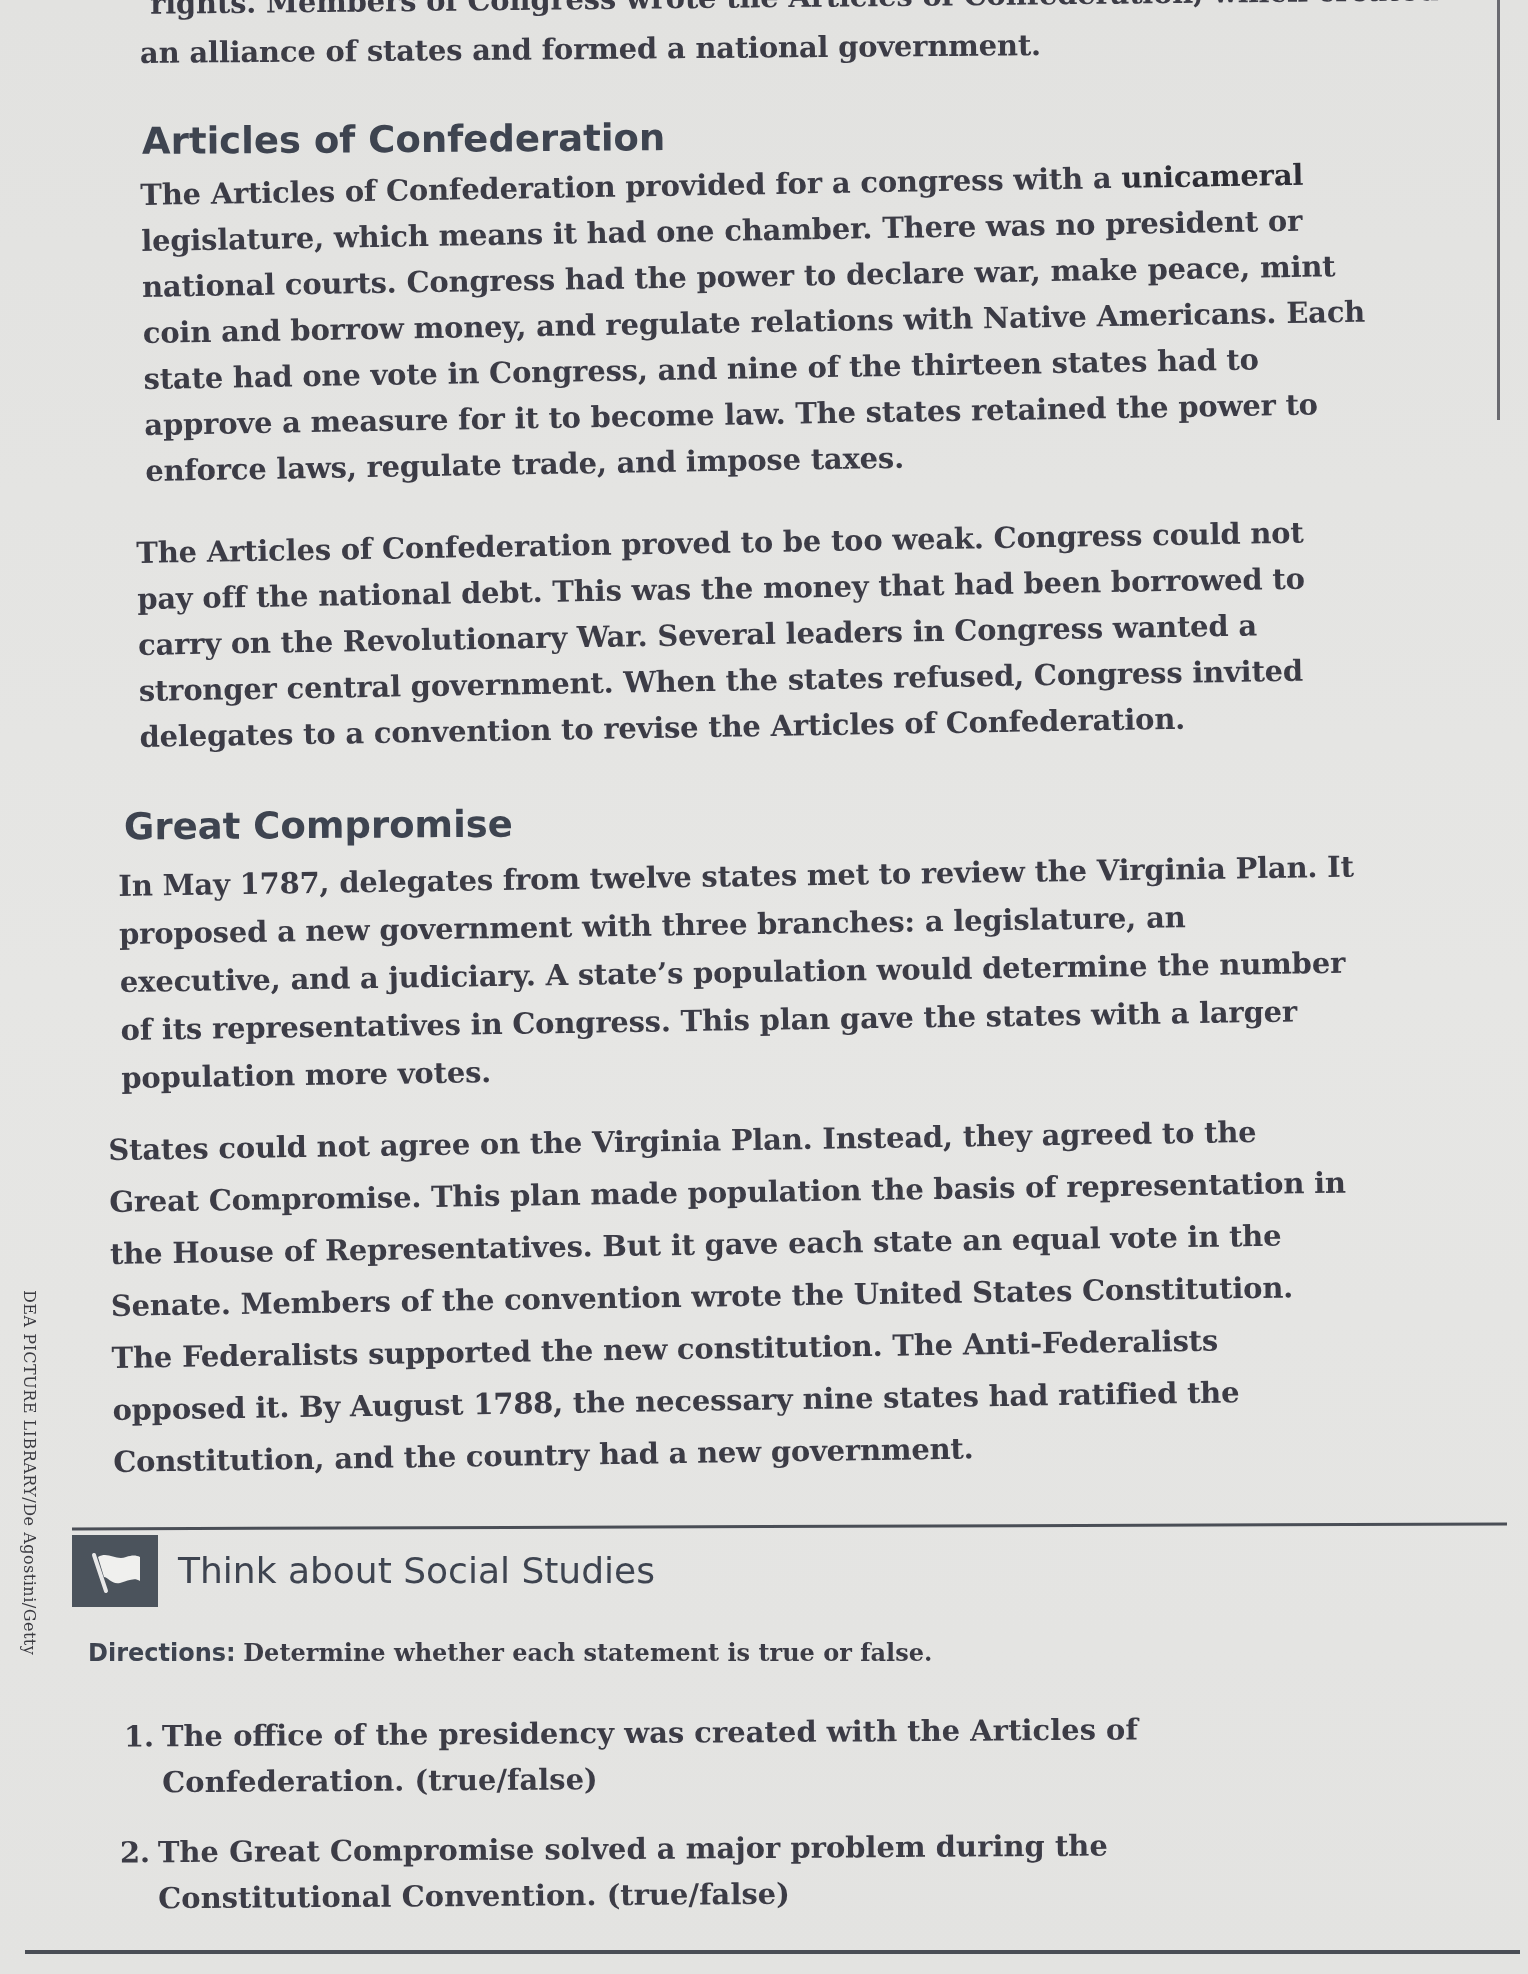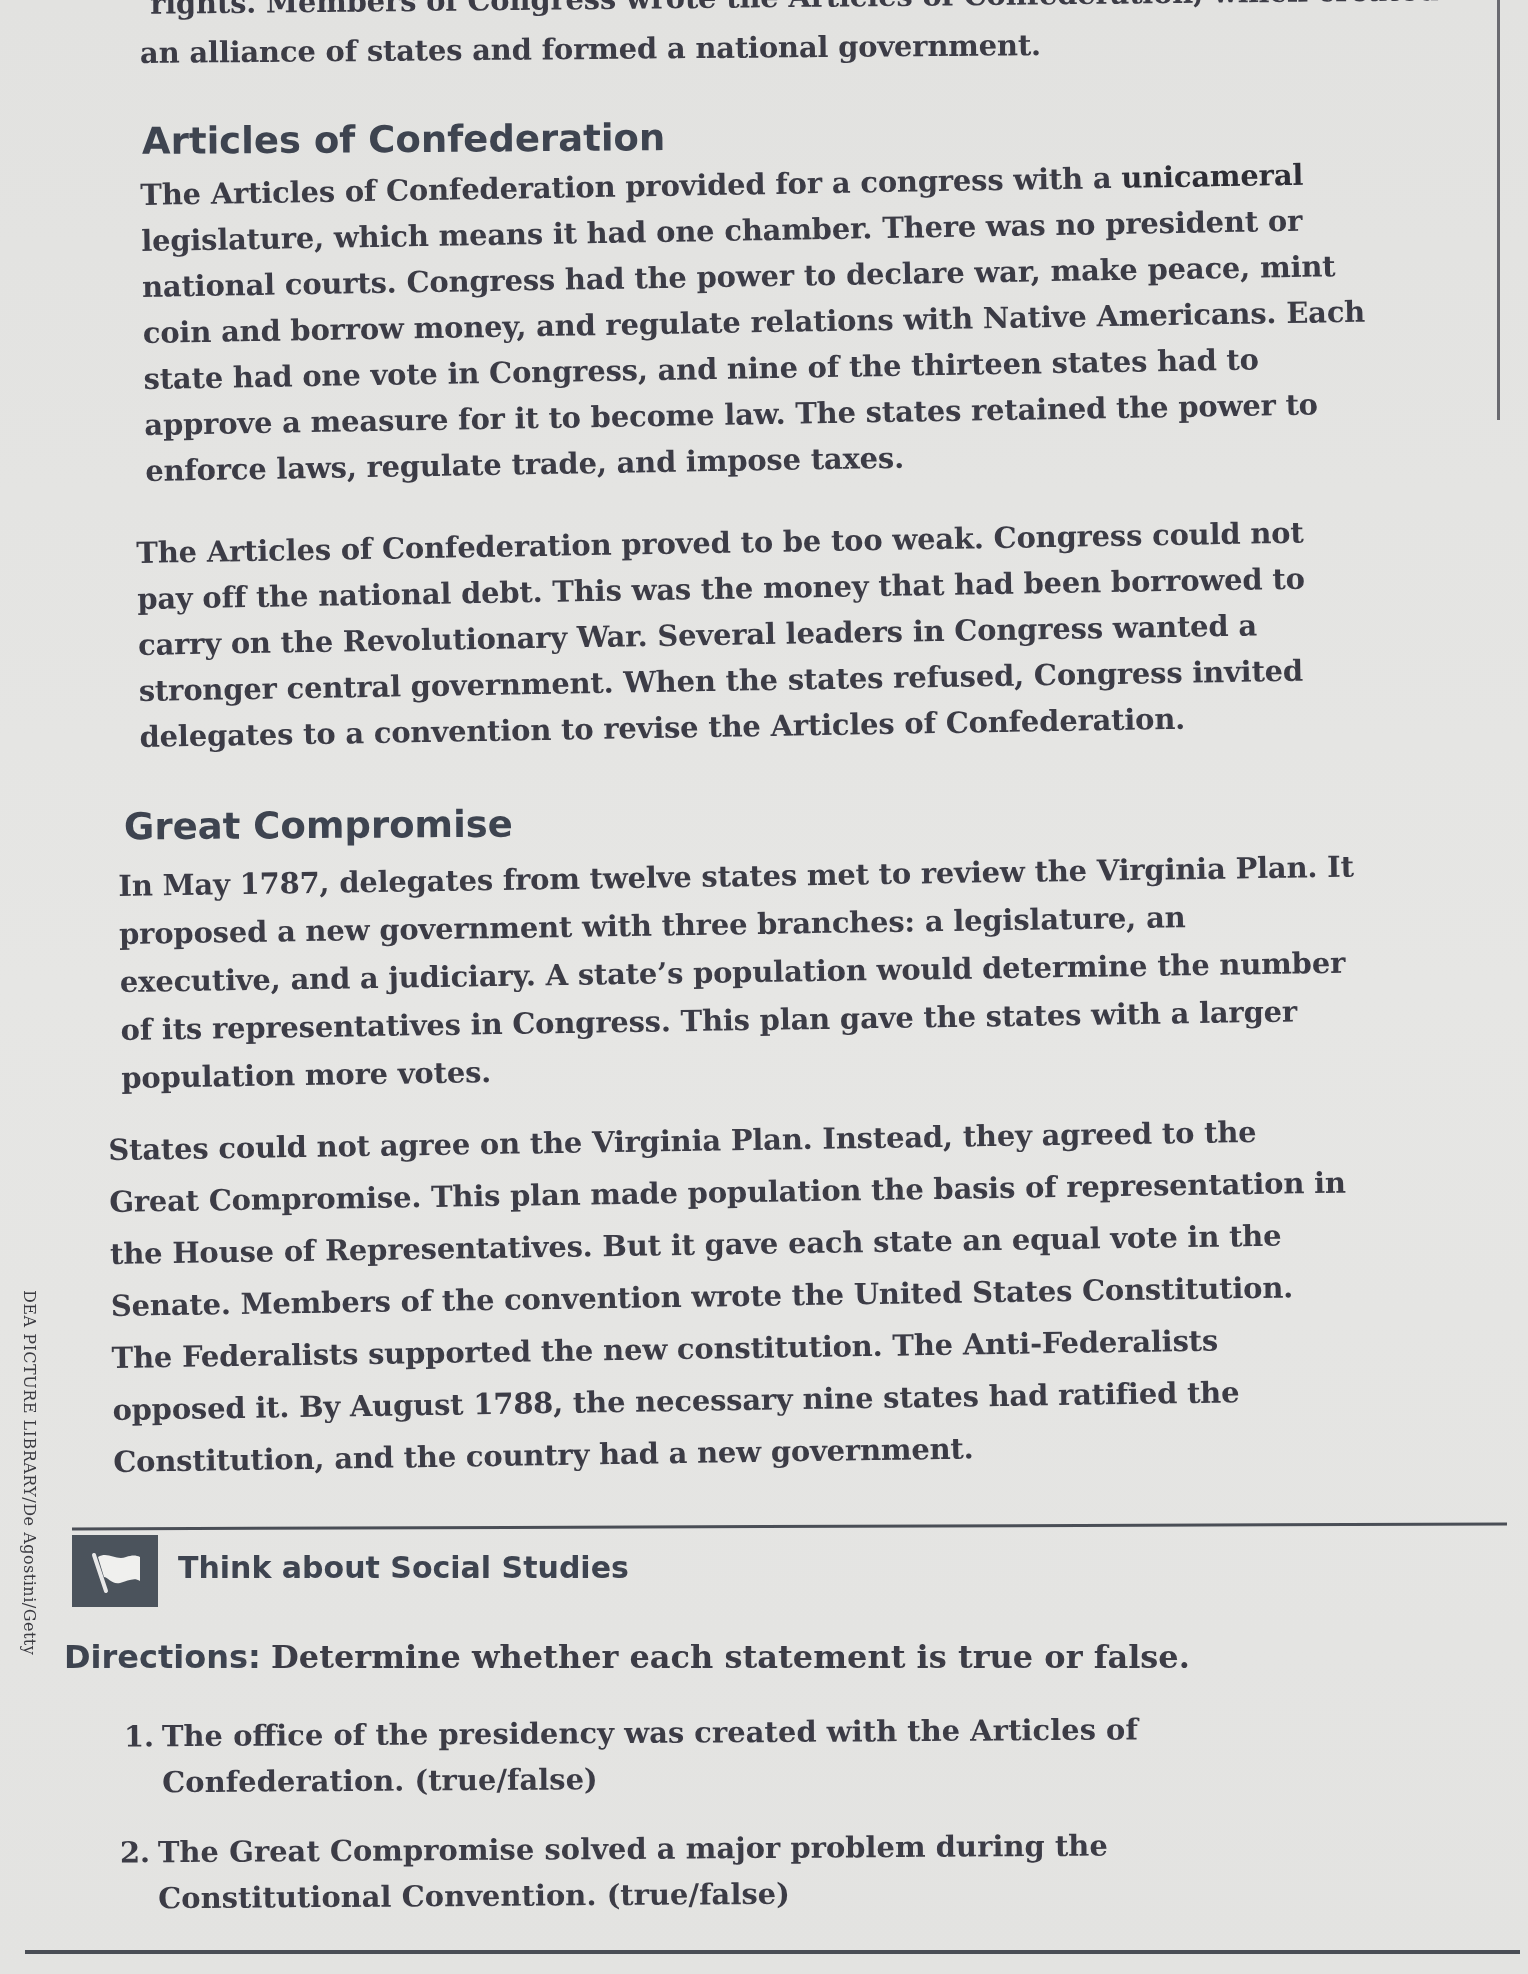--- a/index.html
+++ b/index.html
@@ -50,25 +50,25 @@
     background: #4a4e56;
   }
   .flag-box {
     position: absolute; left: 72px; top: 1535px; width: 86px; height: 72px;
     background: #4b535c;
     display: flex; align-items: center; justify-content: center;
   }
   .think-title {
     position: absolute; left: 178px; top: 1550px;
     font-family: "DejaVu Sans", sans-serif;
-    font-size: 30px; font-weight: bold; color: #3e4450; white-space: nowrap;
+    font-size: 36px; font-weight: normal; color: #3e4450; white-space: nowrap;
   }
   .directions {
-    position: absolute; left: 64px; top: 1638px;
-    font-size: 32px; color: #3c3c46; white-space: nowrap;
+    position: absolute; left: 88px; top: 1638px;
+    font-size: 24px; color: #3c3c46; white-space: nowrap;
   }
   .directions .label {
     font-family: "DejaVu Sans", sans-serif; font-weight: bold; color: #3e4450;
   }
   .directions .body { font-weight: bold; }
   .question {
     position: absolute; font-size: 29px; font-weight: bold; color: #3c3c46;
     line-height: 46px; white-space: nowrap;
   }
   .question .num { display: inline-block; width: 38px; }

